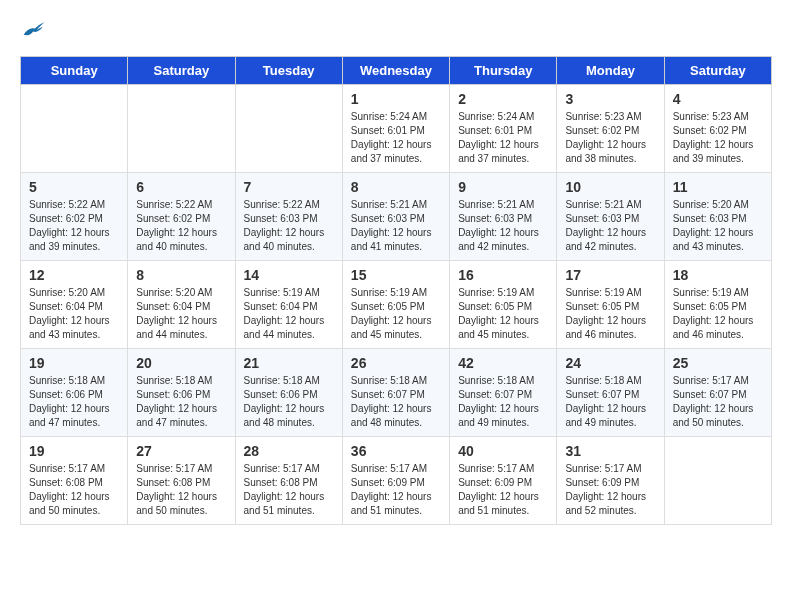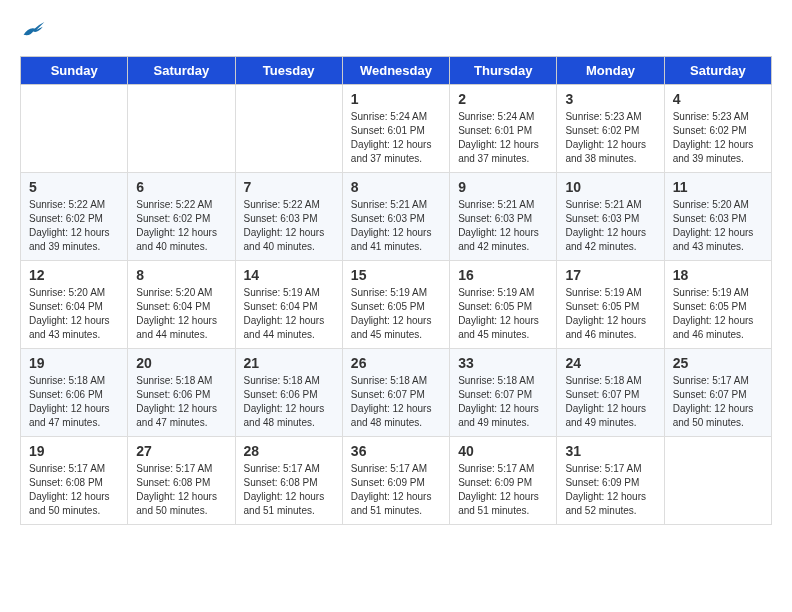--- a/index.html
+++ b/index.html
@@ -283,21 +283,21 @@
 and 48 minutes.</div>
         </td>
         <td>
           <span class="day-number">26</span>
           <div class="day-info" style="white-space: pre-line;">Sunrise: 5:18 AM
 Sunset: 6:07 PM
 Daylight: 12 hours
 and 48 minutes.</div>
         </td>
         <td>
-          <span class="day-number">33</span>
+          <span class="day-number">42</span>
           <div class="day-info" style="white-space: pre-line;">Sunrise: 5:18 AM
 Sunset: 6:07 PM
 Daylight: 12 hours
 and 49 minutes.</div>
         </td>
         <td>
           <span class="day-number">24</span>
           <div class="day-info" style="white-space: pre-line;">Sunrise: 5:18 AM
 Sunset: 6:07 PM
 Daylight: 12 hours

